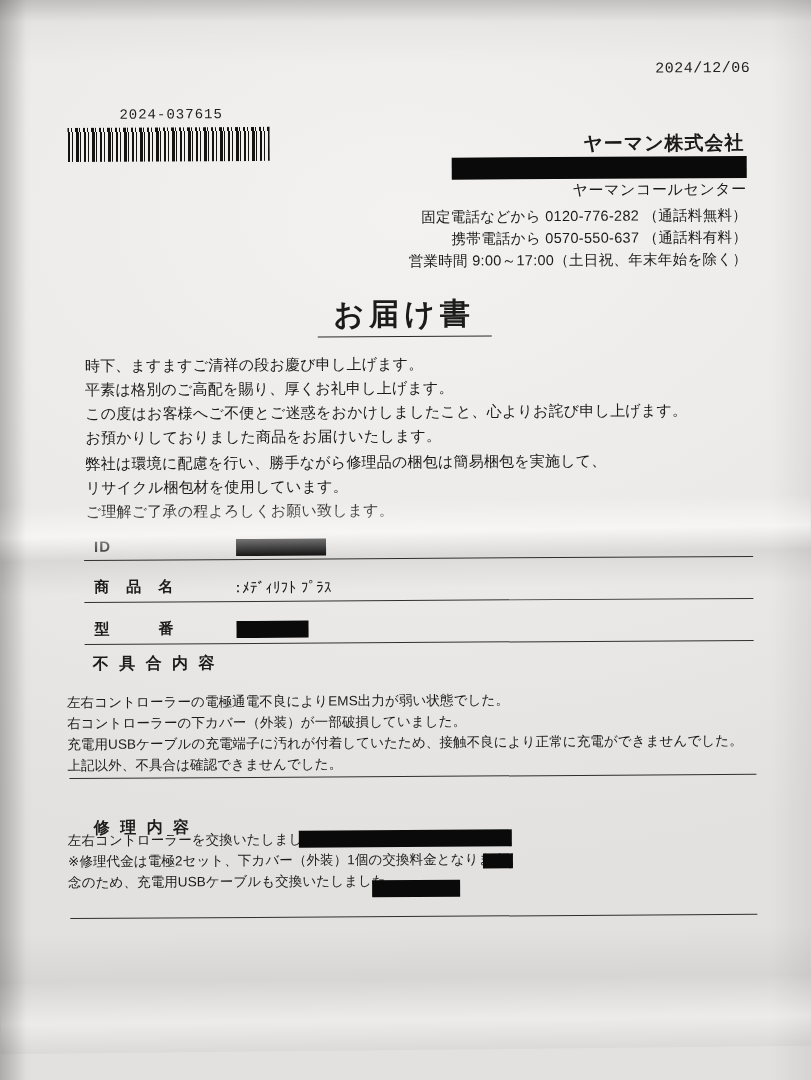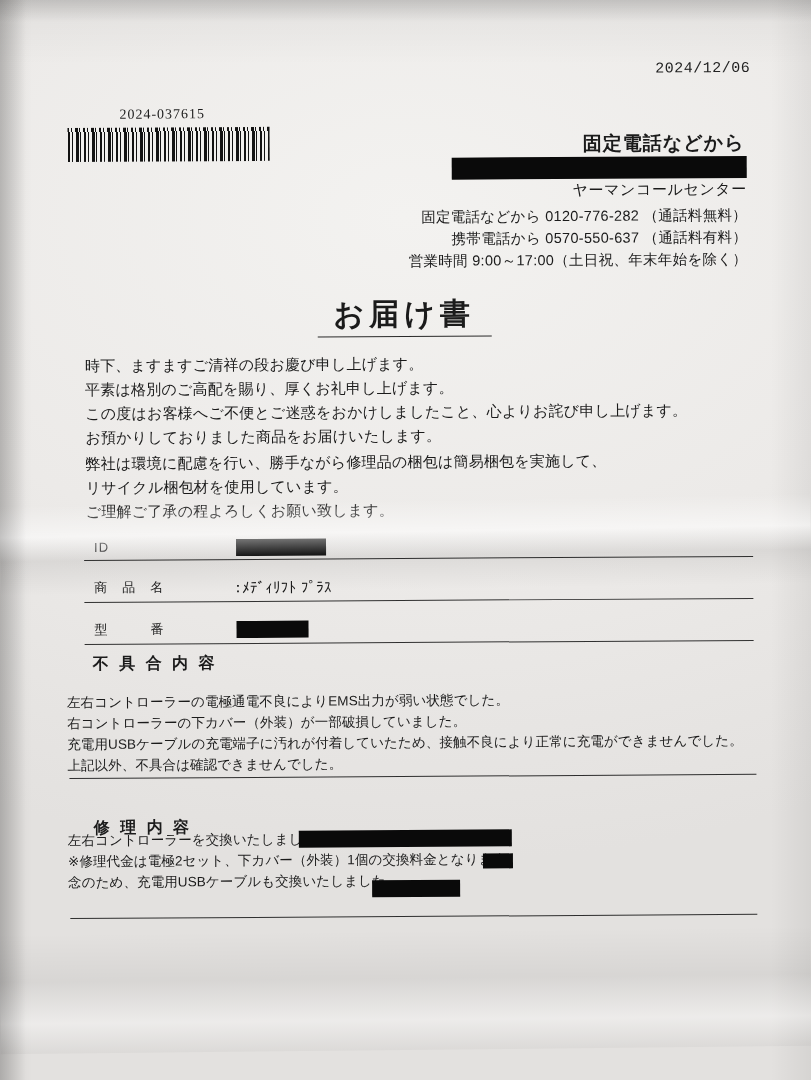--- a/index.html
+++ b/index.html
@@ -72,21 +72,21 @@
     font-family: "Liberation Mono", "DejaVu Sans Mono", monospace;
     color: #222;
   }
 
   .order-no {
     position: absolute;
     left: 122px;
     top: 105px;
     font-size: 14px;
     letter-spacing: 1px;
-    font-family: Liberation Serif, serif;
+    font-family: Liberation Mono, monospace;
     color: #1d1d1d;
   }
 
   
   .barcode {
     position: absolute;
     left: 70px;
     top: 126px;
     width: 202px;
     height: 34px;
@@ -170,22 +170,22 @@
     position: absolute;
     left: 84px;
     right: 58px;
     height: 30px;
     border-bottom: 1.4px solid #303030;
   }
   .field .lbl {
     position: absolute;
     left: 10px;
     bottom: 5px;
-    font-size: 13px;
-    font-weight: normal;
+    font-size: 15px;
+    font-weight: bold;
     letter-spacing: 1px;
     margin-top: 48px;
   }
   .field .val {
     position: absolute;
     left: 150px;
     bottom: 5px;
     font-size: 15px;
     letter-spacing: 0.3px;
   }
@@ -236,21 +236,21 @@
 <body>
 
 <div class="page">
   <div class="content">
 
     <div class="date">2024/12/06</div>
 
     <div class="order-no">2024-037615</div>
     <div class="barcode"></div>
 
-    <div class="company">固定電話などから</div>
+    <div class="company">ヤーマン株式会社</div>
     <div class="redact-block rd-addr"></div>
 
     <div class="callcenter">ヤーマンコールセンター</div>
 
     <div class="phones">
       <div class="nowrap">固定電話などから 0120-776-282 （通話料無料）</div>
       <div class="nowrap">携帯電話から 0570-550-637 （通話料有料）</div>
       <div class="nowrap">営業時間 9:00～17:00（土日祝、年末年始を除く）</div>
     </div>
 

